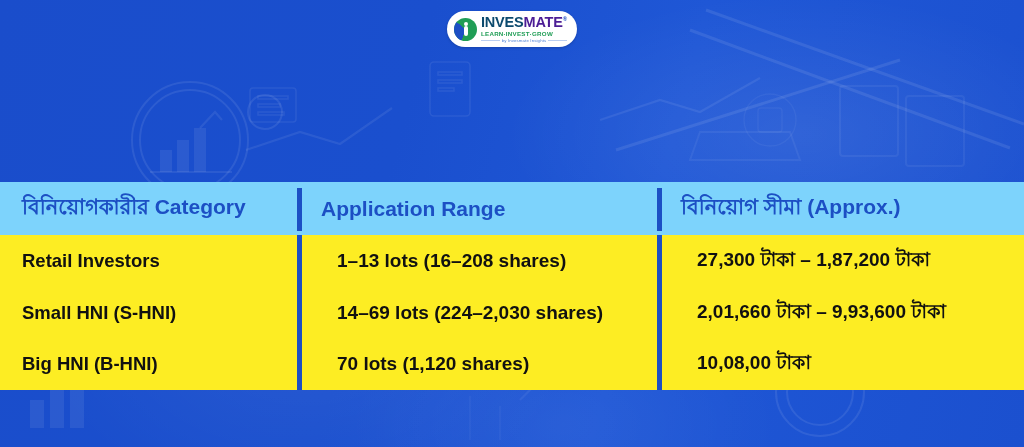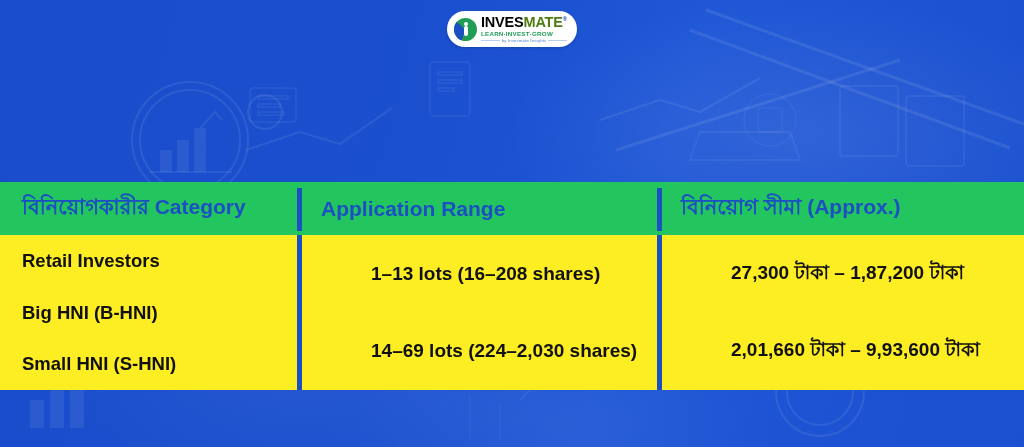--- a/index.html
+++ b/index.html
@@ -67,42 +67,42 @@
     left:9.5px; top:4px;
     width:4px; height:4px;
     background:#ffffff;
     border-radius:50%;
   }
   .logo-text { display:flex; flex-direction:column; line-height:1; }
   .logo-word {
     font-size:14.5px; font-weight:bold; letter-spacing:-.2px;
     white-space:nowrap;
   }
-  .logo-word .inves { color:#000000; }
-  .logo-word .mate  { color:#4d7c0f; }
+  .logo-word .inves { color:#0c4a6e; }
+  .logo-word .mate  { color:#4c1d95; }
   .logo-word .reg   { color:#1c4fc4; font-size:6px; vertical-align:super; }
   .logo-tag {
     font-size:6.2px; font-weight:bold; color:#1f9d55;
     letter-spacing:.25px; margin-top:1.5px; white-space:nowrap;
   }
   .logo-sub {
     font-size:4.3px; color:#4a7fd4; letter-spacing:.15px;
     margin-top:1.5px; white-space:nowrap;
     display:flex; align-items:center; gap:2px;
   }
   .logo-sub .rule { height:1px; background:#b9cdf0; flex:1 1 auto; min-width:7px; }
 
   
   .table {
     position:absolute;
     left:0; top:182px;
     width:1024px;
   }
   .thead {
-    background:#22c55e;
+    background:#7dd3fc;
     height:53px;
     display:flex;
     align-items:center;
   }
   .tbody {
     background:#fded23;
     height:155px;
     display:flex;
     align-items:flex-end;
   }
@@ -128,21 +128,21 @@
   .col-2 .hcell, .col-3 .hcell { padding-left:24px; }
 
   .bcell {
     color:#111111;
     font-size:18.5px; font-weight:bold;
     padding-left:22px;
     display:flex; align-items:center;
     flex:1 1 0;
     white-space:nowrap;
   }
-  .col-2 .bcell, .col-3 .bcell { padding-left:40px;margin-left:34px; }
+  .col-2 .bcell, .col-3 .bcell { padding-left:40px; }
   .col-2 .bcell { font-size:19px; }
   .col-3 .bcell { font-size:19px; }
 </style>
 </head>
 <body>
 
 <div class="page">
 
   <div class="bg-art">
     <div class="wash"></div>
@@ -227,29 +227,31 @@
       </div>
       <div class="col col-3">
         <span class="divider"></span>
         <div class="hcell">বিনিয়োগ সীমা (Approx.)</div>
       </div>
     </div>
 
     <div class="tbody">
       <div class="col col-1">
         <div class="bcell">Retail Investors</div>
+        <div class="bcell">Small HNI (S-HNI)</div>
         <div class="bcell">Big HNI (B-HNI)</div>
-        <div class="bcell">Small HNI (S-HNI)</div>
       </div>
       <div class="col col-2">
         <span class="divider"></span>
         <div class="bcell">1–13 lots (16–208 shares)</div>
         <div class="bcell">14–69 lots (224–2,030 shares)</div>
+        <div class="bcell">70 lots (1,120 shares)</div>
       </div>
       <div class="col col-3">
         <span class="divider"></span>
         <div class="bcell">27,300 টাকা – 1,87,200 টাকা</div>
         <div class="bcell">2,01,660 টাকা – 9,93,600 টাকা</div>
+        <div class="bcell">10,08,00 টাকা</div>
       </div>
     </div>
 
   </div>
 </div>
 
 </body></html>

